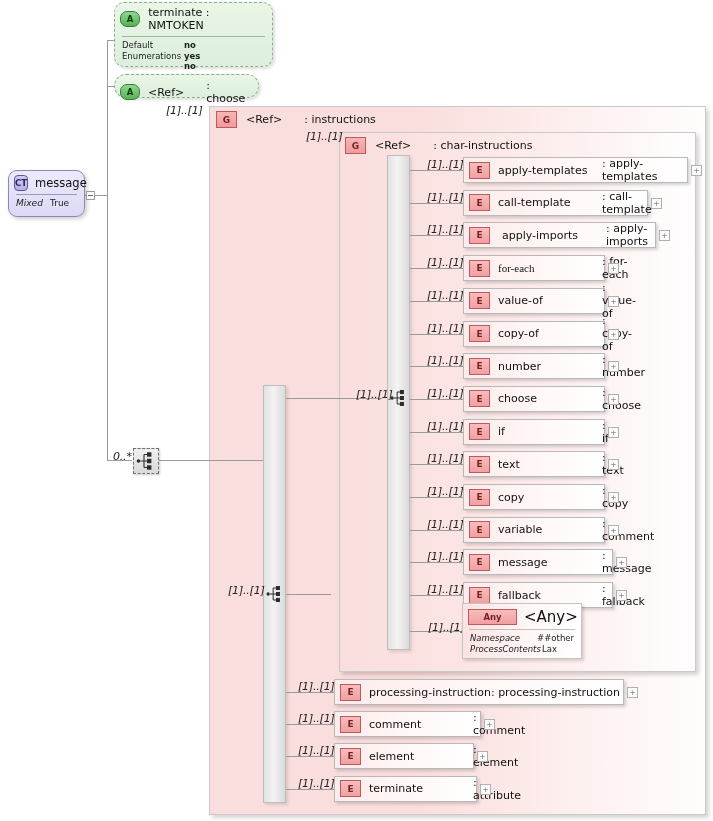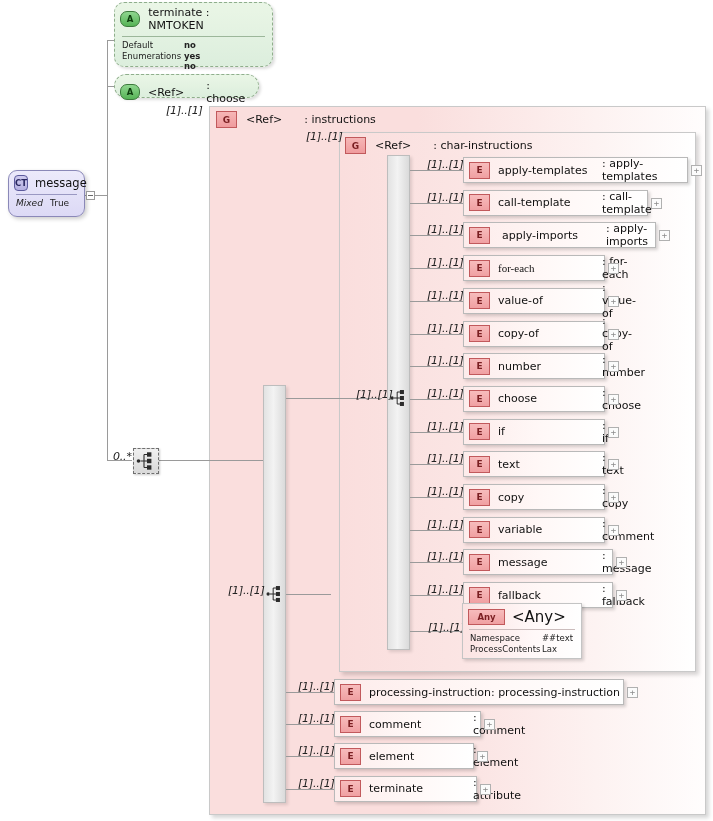--- a/index.html
+++ b/index.html
@@ -111,31 +111,31 @@
 
   
   .any-box{
     position:absolute;box-sizing:border-box;
     background:linear-gradient(to right,#fbe3e2 0%,#fff8f8 60%,#ffffff 100%);
     border:1px solid #c4c4c4;
     box-shadow:2px 2px 3px rgba(0,0,0,0.16);
   }
   .any-head{display:flex;align-items:center;padding:4px 8px 3px 5px;}
   .any-badge{
-    min-width:23px;height:14px;padding:0 6px;
+    min-width:23px;height:14px;padding:0 12px;
     border:1px solid #c1595c;
     background:linear-gradient(to bottom,#f7bcbc,#f0a0a2);
     color:#7a1f22;font-size:8.5px;font-weight:bold;
     display:flex;align-items:center;justify-content:center;
   }
   .any-title{margin-left:7px;font-size:15px;color:#111;}
   .any-rule{height:1px;background:#cbbcbc;margin:0 6px;}
   .any-props{padding:3px 7px 4px 7px;font-size:8.5px;line-height:10.5px;}
   .any-props .row{display:flex;}
-  .any-props .k{color:#222;width:72px;}
+  .any-props .k{font-style:italic;color:#222;width:72px;}
   .any-props .v{color:#222;}
 
   
   .bar{
     position:absolute;box-sizing:border-box;
     background:linear-gradient(to right,#e2e2e2,#f3f3f3 45%,#dadada);
     border:1px solid #bdbdbd;
     box-shadow:2px 2px 3px rgba(0,0,0,0.12);
   }
   
@@ -391,21 +391,21 @@
   <div class="card" style="left:428px;top:621px;">[1]..[1]</div>
   <div class="any-box" style="left:462px;top:603px;width:120px;height:56px;">
     <div class="any-head">
       <span class="any-badge">Any</span>
       <span class="any-title">&lt;Any&gt;</span>
     </div>
     <div class="any-rule"></div>
     <div class="any-props">
       <div class="row">
         <span class="k">Namespace</span>
-        <span class="v">##text</span>
+        <span class="v">##other</span>
       </div>
       <div class="row">
         <span class="k">ProcessContents</span>
         <span class="v">Lax</span>
       </div>
     </div>
   </div>
 
   <div id="instr-rows">
       <div class="ln-h" style="left: 286px; top: 692px; width: 48px;"></div>

